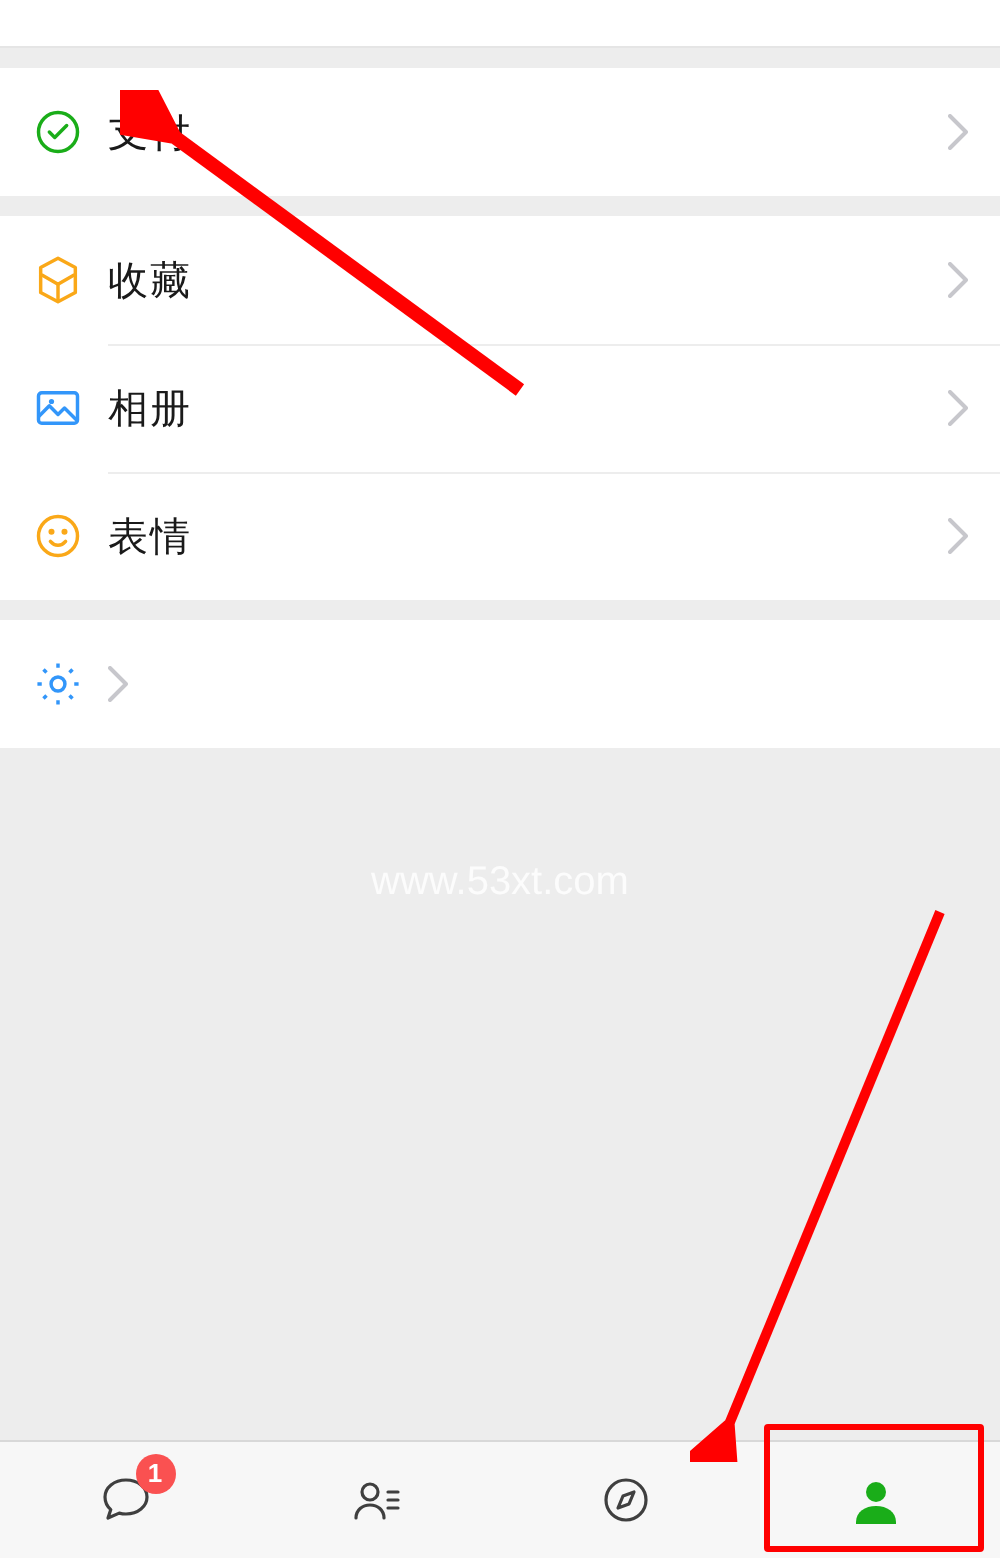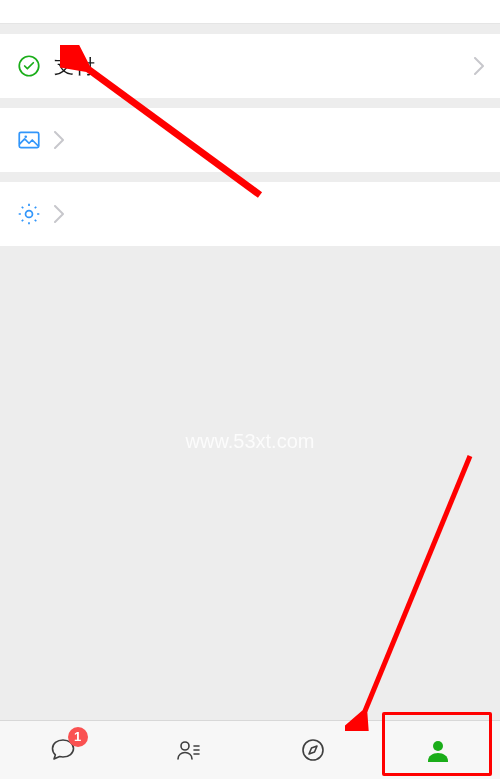--- a/index.html
+++ b/index.html
@@ -146,26 +146,58 @@
         </svg>
     </span>
   </div>
 </div>
 
 <div class="section-gap"></div>
 
 <div class="section">
   <div class="row">
     <span class="icon-slot">
+      <svg viewBox="0 0 24 24" fill="none" stroke="#faa818" stroke-width="1.6" stroke-linejoin="round">
+        <path d="M12 2l8 4.2v3.2L12 14 4 9.4V6.2L12 2z"></path>
+        <path d="M4 9.4v8.4L12 22l8-4.2V9.4"></path>
+        <path d="M12 14v8"></path>
+      </svg>
+    </span>
+    <span class="row-label">收藏</span>
+    <span class="chevron">
+      <svg viewBox="0 0 10 18" fill="none">
+          <path d="M1 1l8 8-8 8" stroke="#c7c7cc" stroke-width="2" stroke-linecap="round" stroke-linejoin="round"></path>
+        </svg>
+    </span>
+  </div>
+  <div class="row">
+    <span class="icon-slot">
       <svg viewBox="0 0 24 24" fill="none" stroke="#3296fa" stroke-width="1.6" stroke-linejoin="round">
         <rect x="3" y="5" width="18" height="14" rx="1.5"></rect>
         <path d="M3 16l5-5 4 4 3-3 6 6"></path>
         <circle cx="9" cy="9" r="1.2" fill="#3296fa" stroke="none"></circle>
       </svg>
     </span>
+    <span class="row-label">相册</span>
+    <span class="chevron">
+      <svg viewBox="0 0 10 18" fill="none">
+          <path d="M1 1l8 8-8 8" stroke="#c7c7cc" stroke-width="2" stroke-linecap="round" stroke-linejoin="round"></path>
+        </svg>
+    </span>
+  </div>
+  <div class="row">
+    <span class="icon-slot">
+      <svg viewBox="0 0 24 24" fill="none" stroke="#faa818" stroke-width="1.6" stroke-linecap="round">
+        <circle cx="12" cy="12" r="9"></circle>
+        <circle cx="9" cy="10" r="0.6" fill="#faa818"></circle>
+        <circle cx="15" cy="10" r="0.6" fill="#faa818"></circle>
+        <path d="M8.5 14.5c1 1.2 2.2 1.8 3.5 1.8s2.5-.6 3.5-1.8"></path>
+      </svg>
+    </span>
+    <span class="row-label">表情</span>
     <span class="chevron">
       <svg viewBox="0 0 10 18" fill="none">
           <path d="M1 1l8 8-8 8" stroke="#c7c7cc" stroke-width="2" stroke-linecap="round" stroke-linejoin="round"></path>
         </svg>
     </span>
   </div>
 </div>
 
 <div class="section-gap"></div>
 

